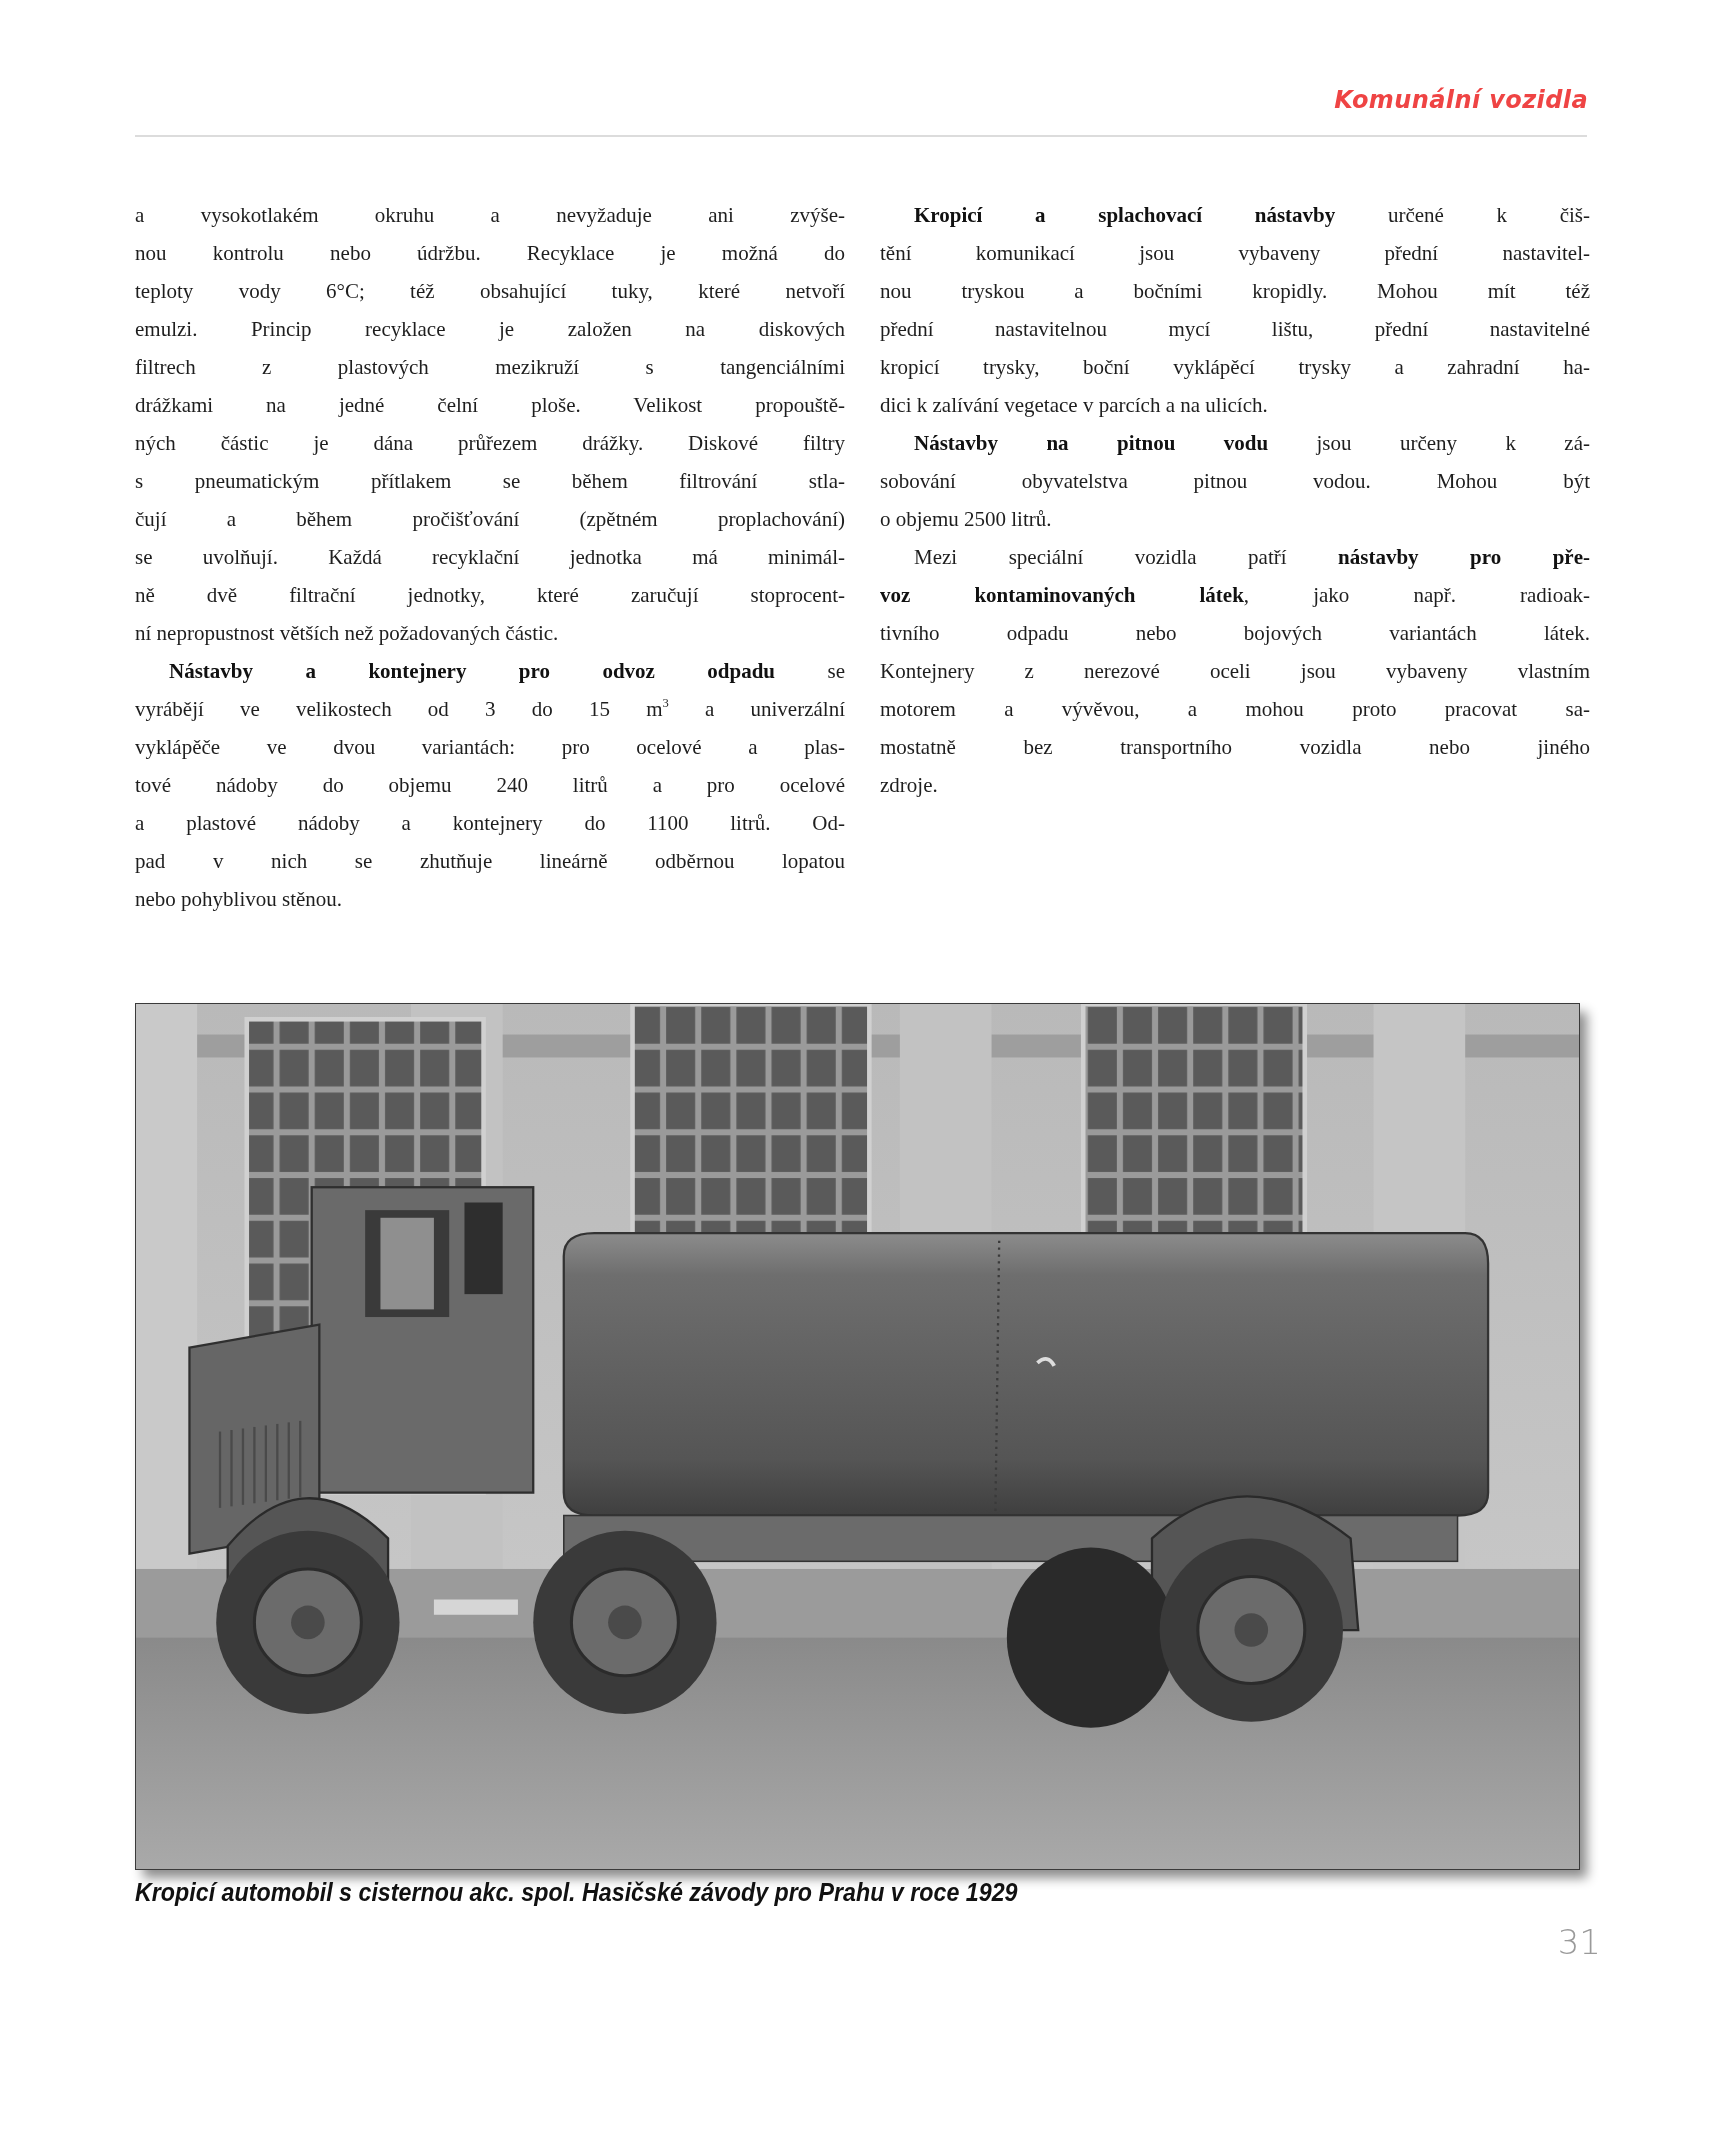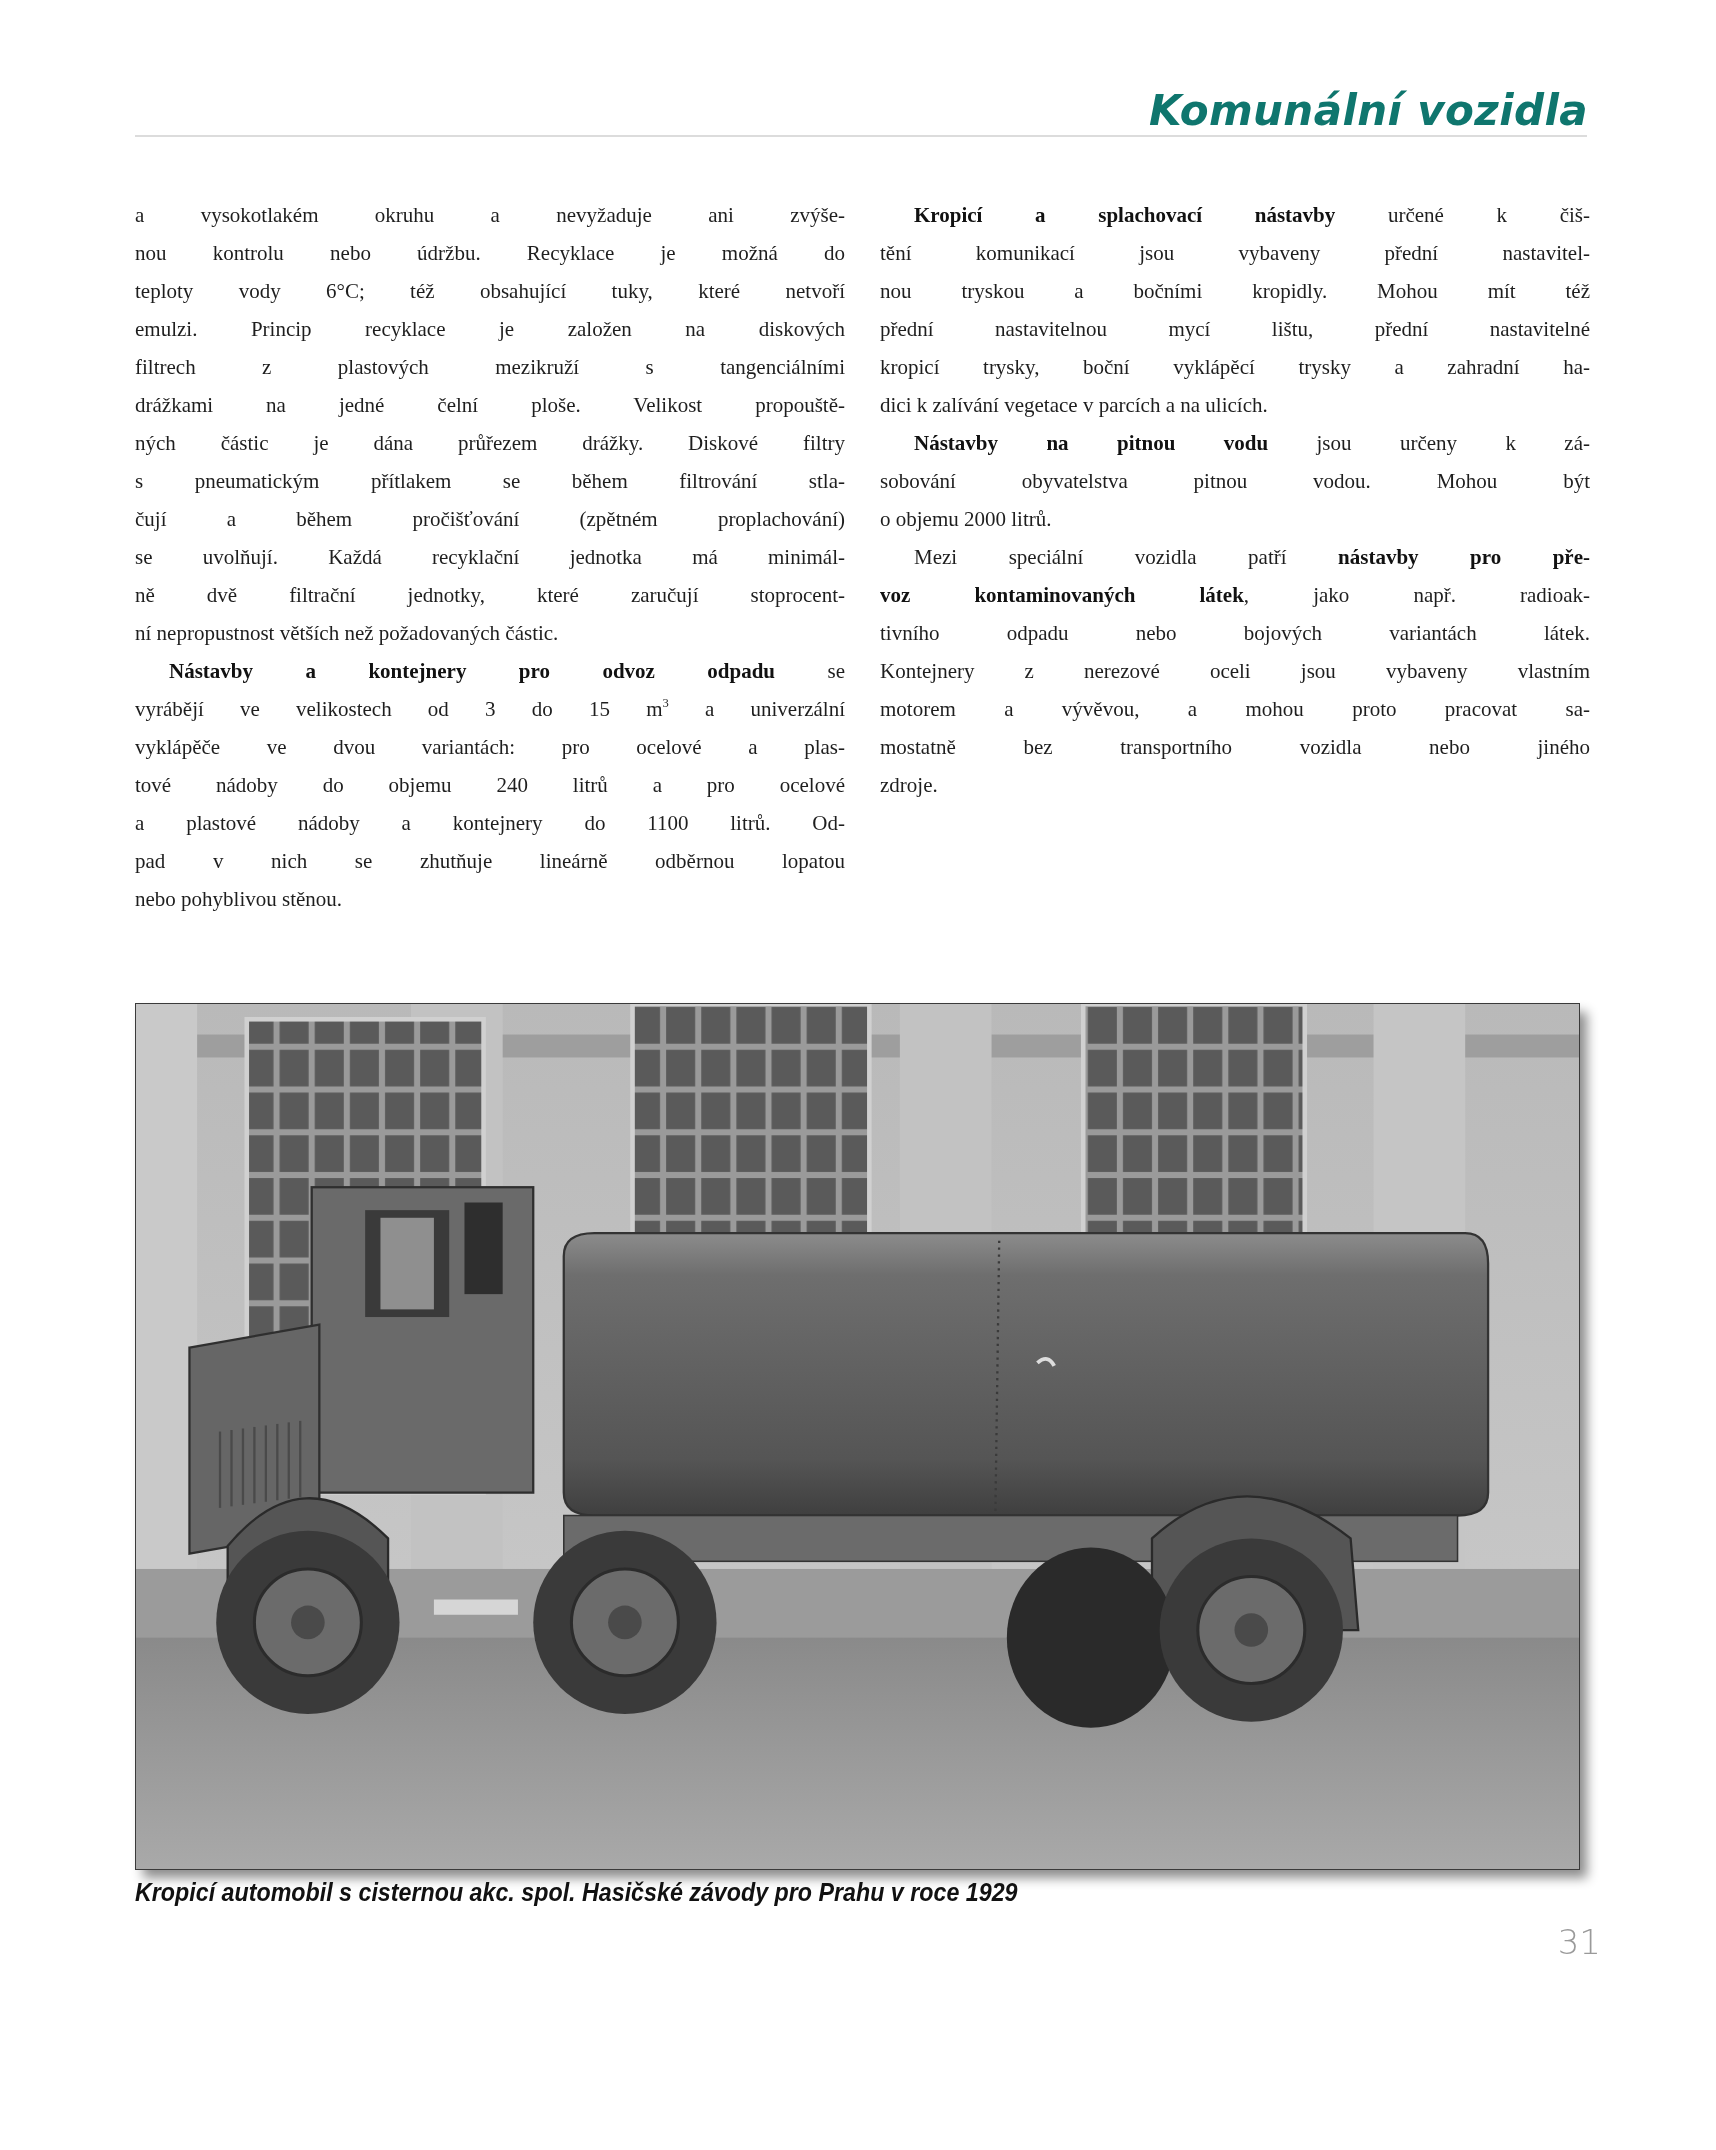--- a/index.html
+++ b/index.html
@@ -1,20 +1,20 @@
 <!DOCTYPE html>
 <html style="font-size:12.2px"><head>
   <meta charset="utf-8">
   <style>
     html, body { margin: 0; padding: 0; background: #ffffff; }
     body { width: 1717px; height: 2151px; position: relative; overflow: hidden; }
     .running-head {
       position: absolute; right: 129px; top: 86px;
       font-family: "DejaVu Sans", sans-serif; font-style: italic; font-weight: bold;
-      font-size: 42px; color: #0f766e; letter-spacing: 0.4px;
+      font-size: 24px; color: #ef4444; letter-spacing: 0.4px;
     }
     .head-rule { position: absolute; left: 135px; top: 135px; width: 1452px; height: 1.5px; background: #dcdcdc; }
     .col {
       position: absolute; top: 196px; width: 710px;
       font-family: "Liberation Serif", serif; font-size: 21px; line-height: 38px;
       color: #1e1e1e; text-align: justify; hyphens: manual;
     }
     .col.left { left: 135px; }
     .col.right { left: 880px; }
     .col p { margin: 0; text-indent: 0; }
@@ -78,21 +78,21 @@
     <span class="line"><b>Kropicí a splachovací nástavby</b><span> určené k čiš-</span></span>
     <span class="line" style="text-indent:0">tění komunikací jsou vybaveny přední nastavitel-</span>
     <span class="line" style="text-indent:0">nou tryskou a bočními kropidly. Mohou mít též</span>
     <span class="line" style="text-indent:0">přední nastavitelnou mycí lištu, přední nastavitelné</span>
     <span class="line" style="text-indent:0">kropicí trysky, boční vyklápěcí trysky a zahradní ha-</span>
     <span class="line last" style="text-indent:0">dici k zalívání vegetace v parcích a na ulicích.</span>
   </p>
   <p class="indent">
     <span class="line"><b>Nástavby na pitnou vodu</b><span> jsou určeny k zá-</span></span>
     <span class="line" style="text-indent:0">sobování obyvatelstva pitnou vodou. Mohou být</span>
-    <span class="line last" style="text-indent:0">o objemu 2000 litrů.</span>
+    <span class="line last" style="text-indent:0">o objemu 2500 litrů.</span>
   </p>
   <p class="indent">
     <span class="line"><span>Mezi speciální vozidla patří </span><b>nástavby pro pře-</b></span>
     <span class="line" style="text-indent:0"><b>voz kontaminovaných látek</b><span>, jako např. radioak-</span></span>
     <span class="line" style="text-indent:0">tivního odpadu nebo bojových variantách látek.</span>
     <span class="line" style="text-indent:0">Kontejnery z nerezové oceli jsou vybaveny vlastním</span>
     <span class="line" style="text-indent:0">motorem a vývěvou, a mohou proto pracovat sa-</span>
     <span class="line" style="text-indent:0">mostatně bez transportního vozidla nebo jiného</span>
     <span class="line last" style="text-indent:0">zdroje.</span>
   </p>

